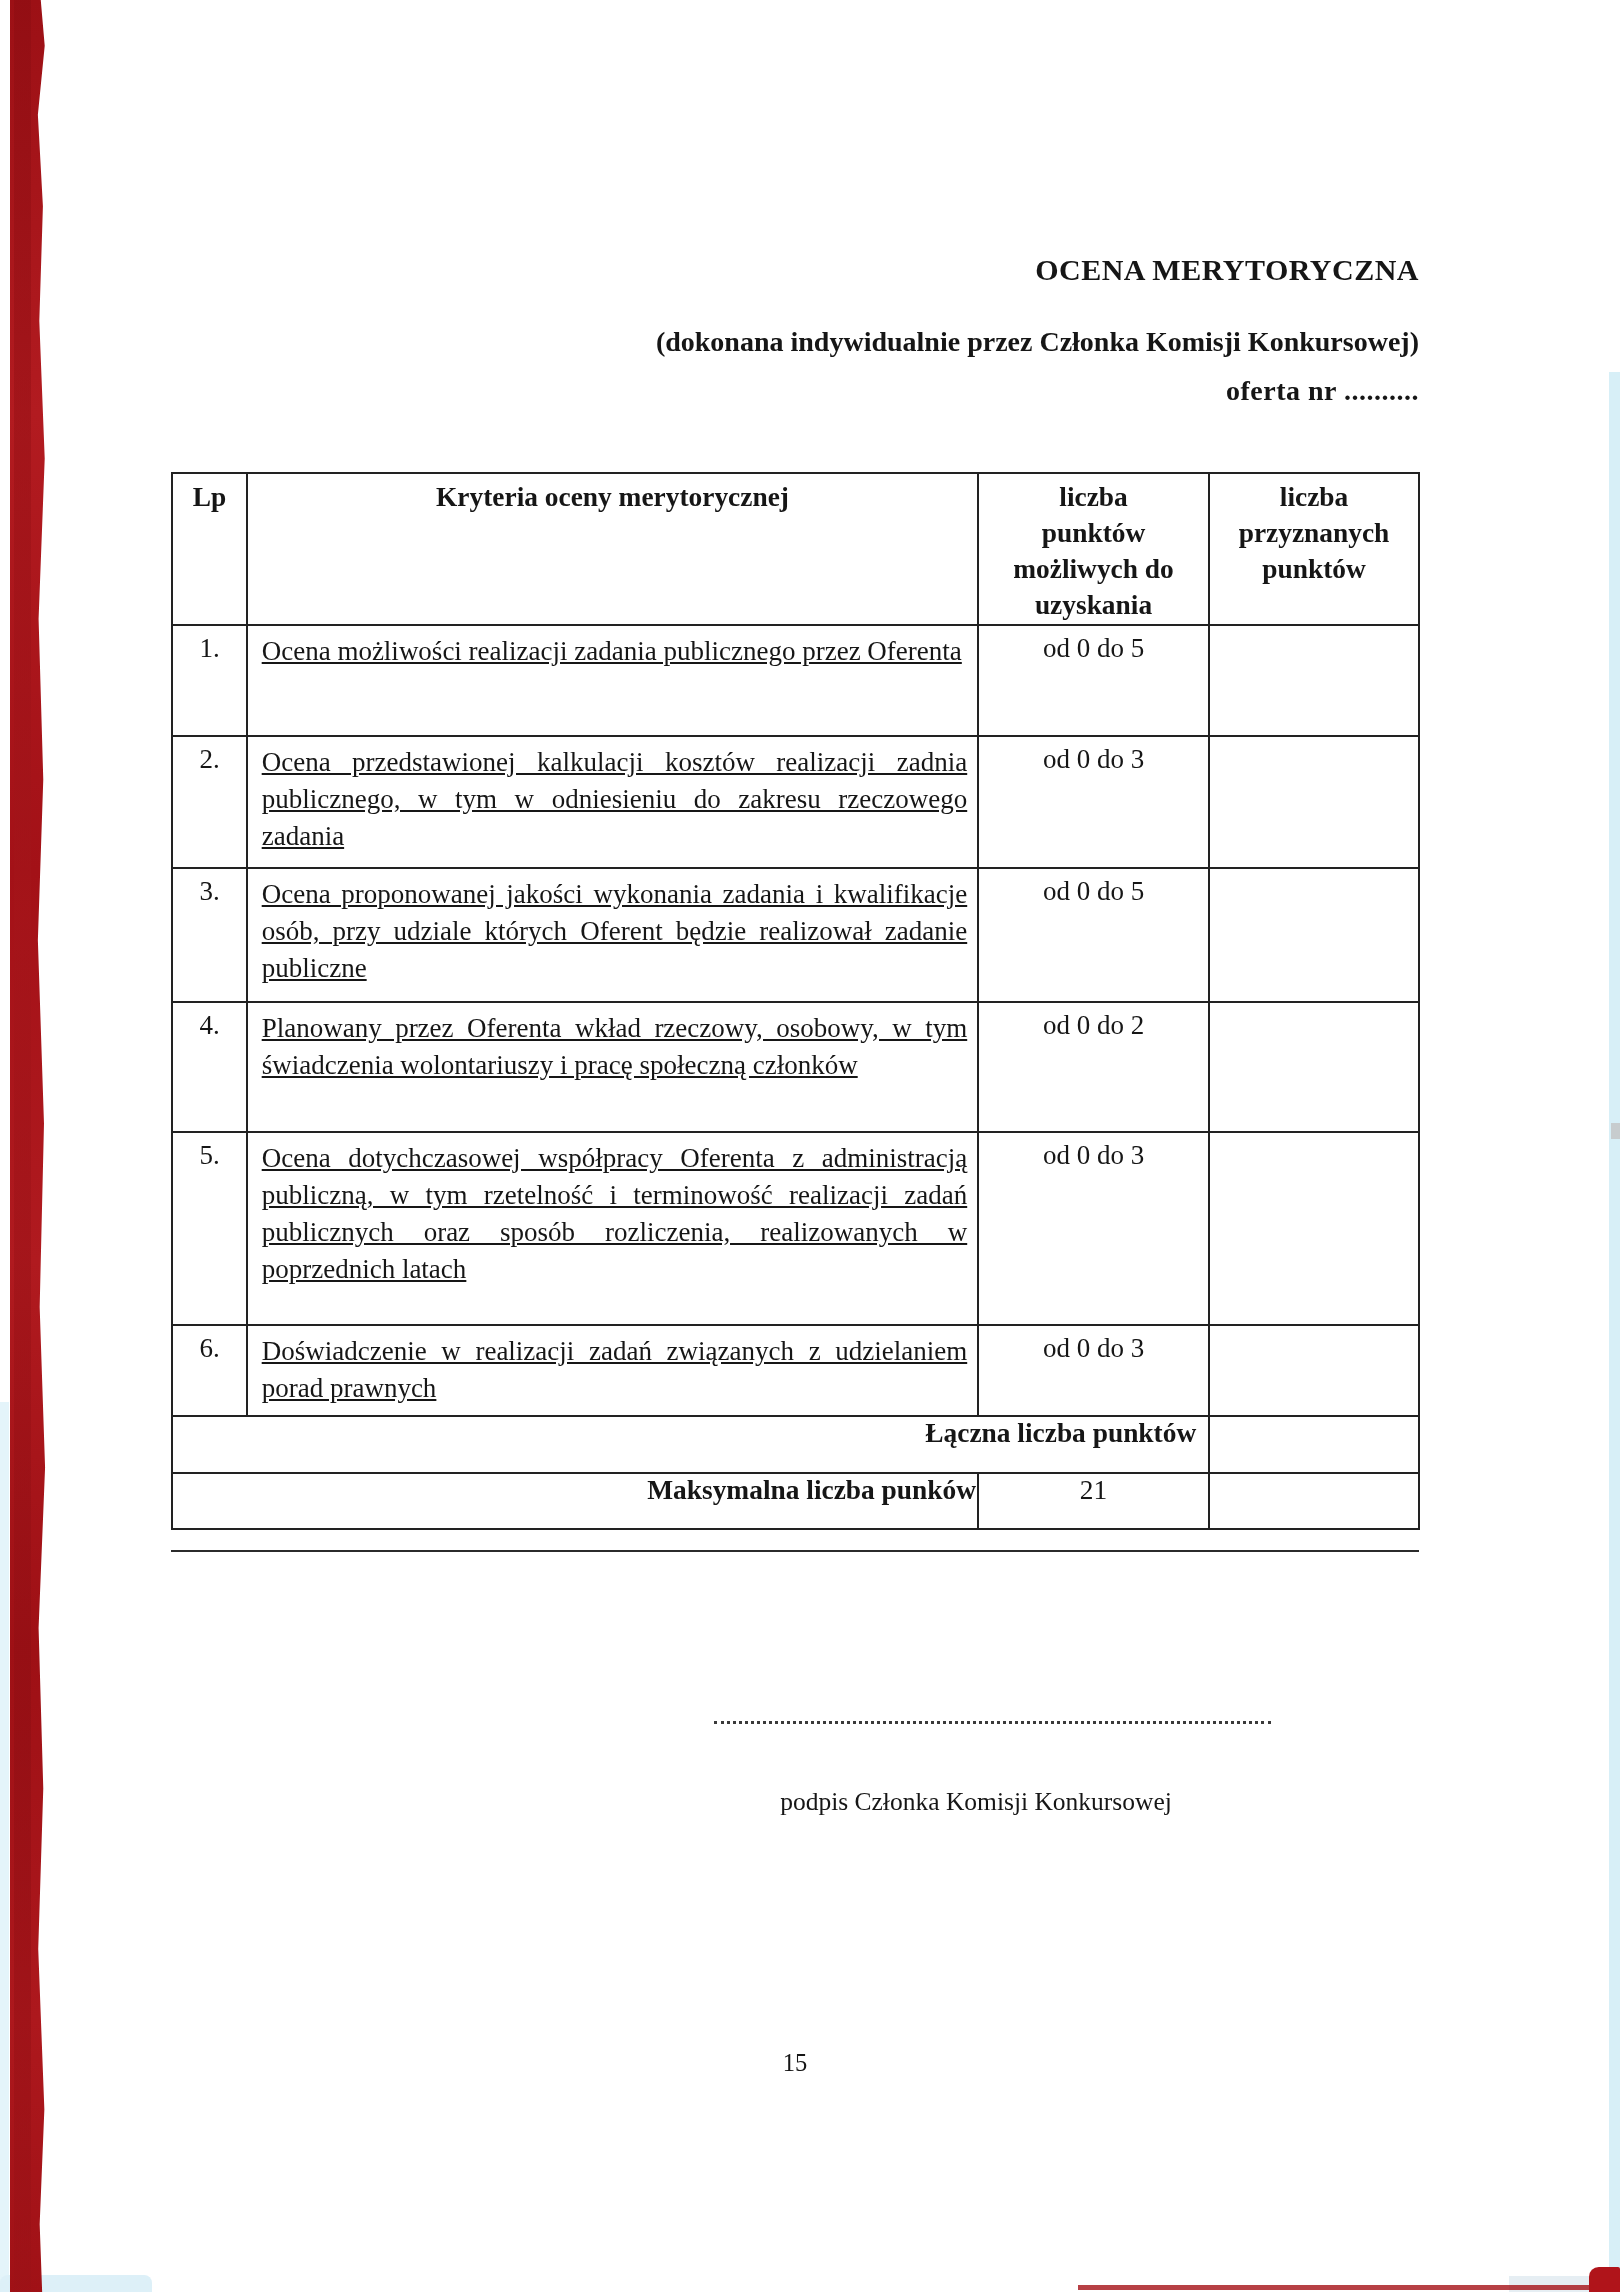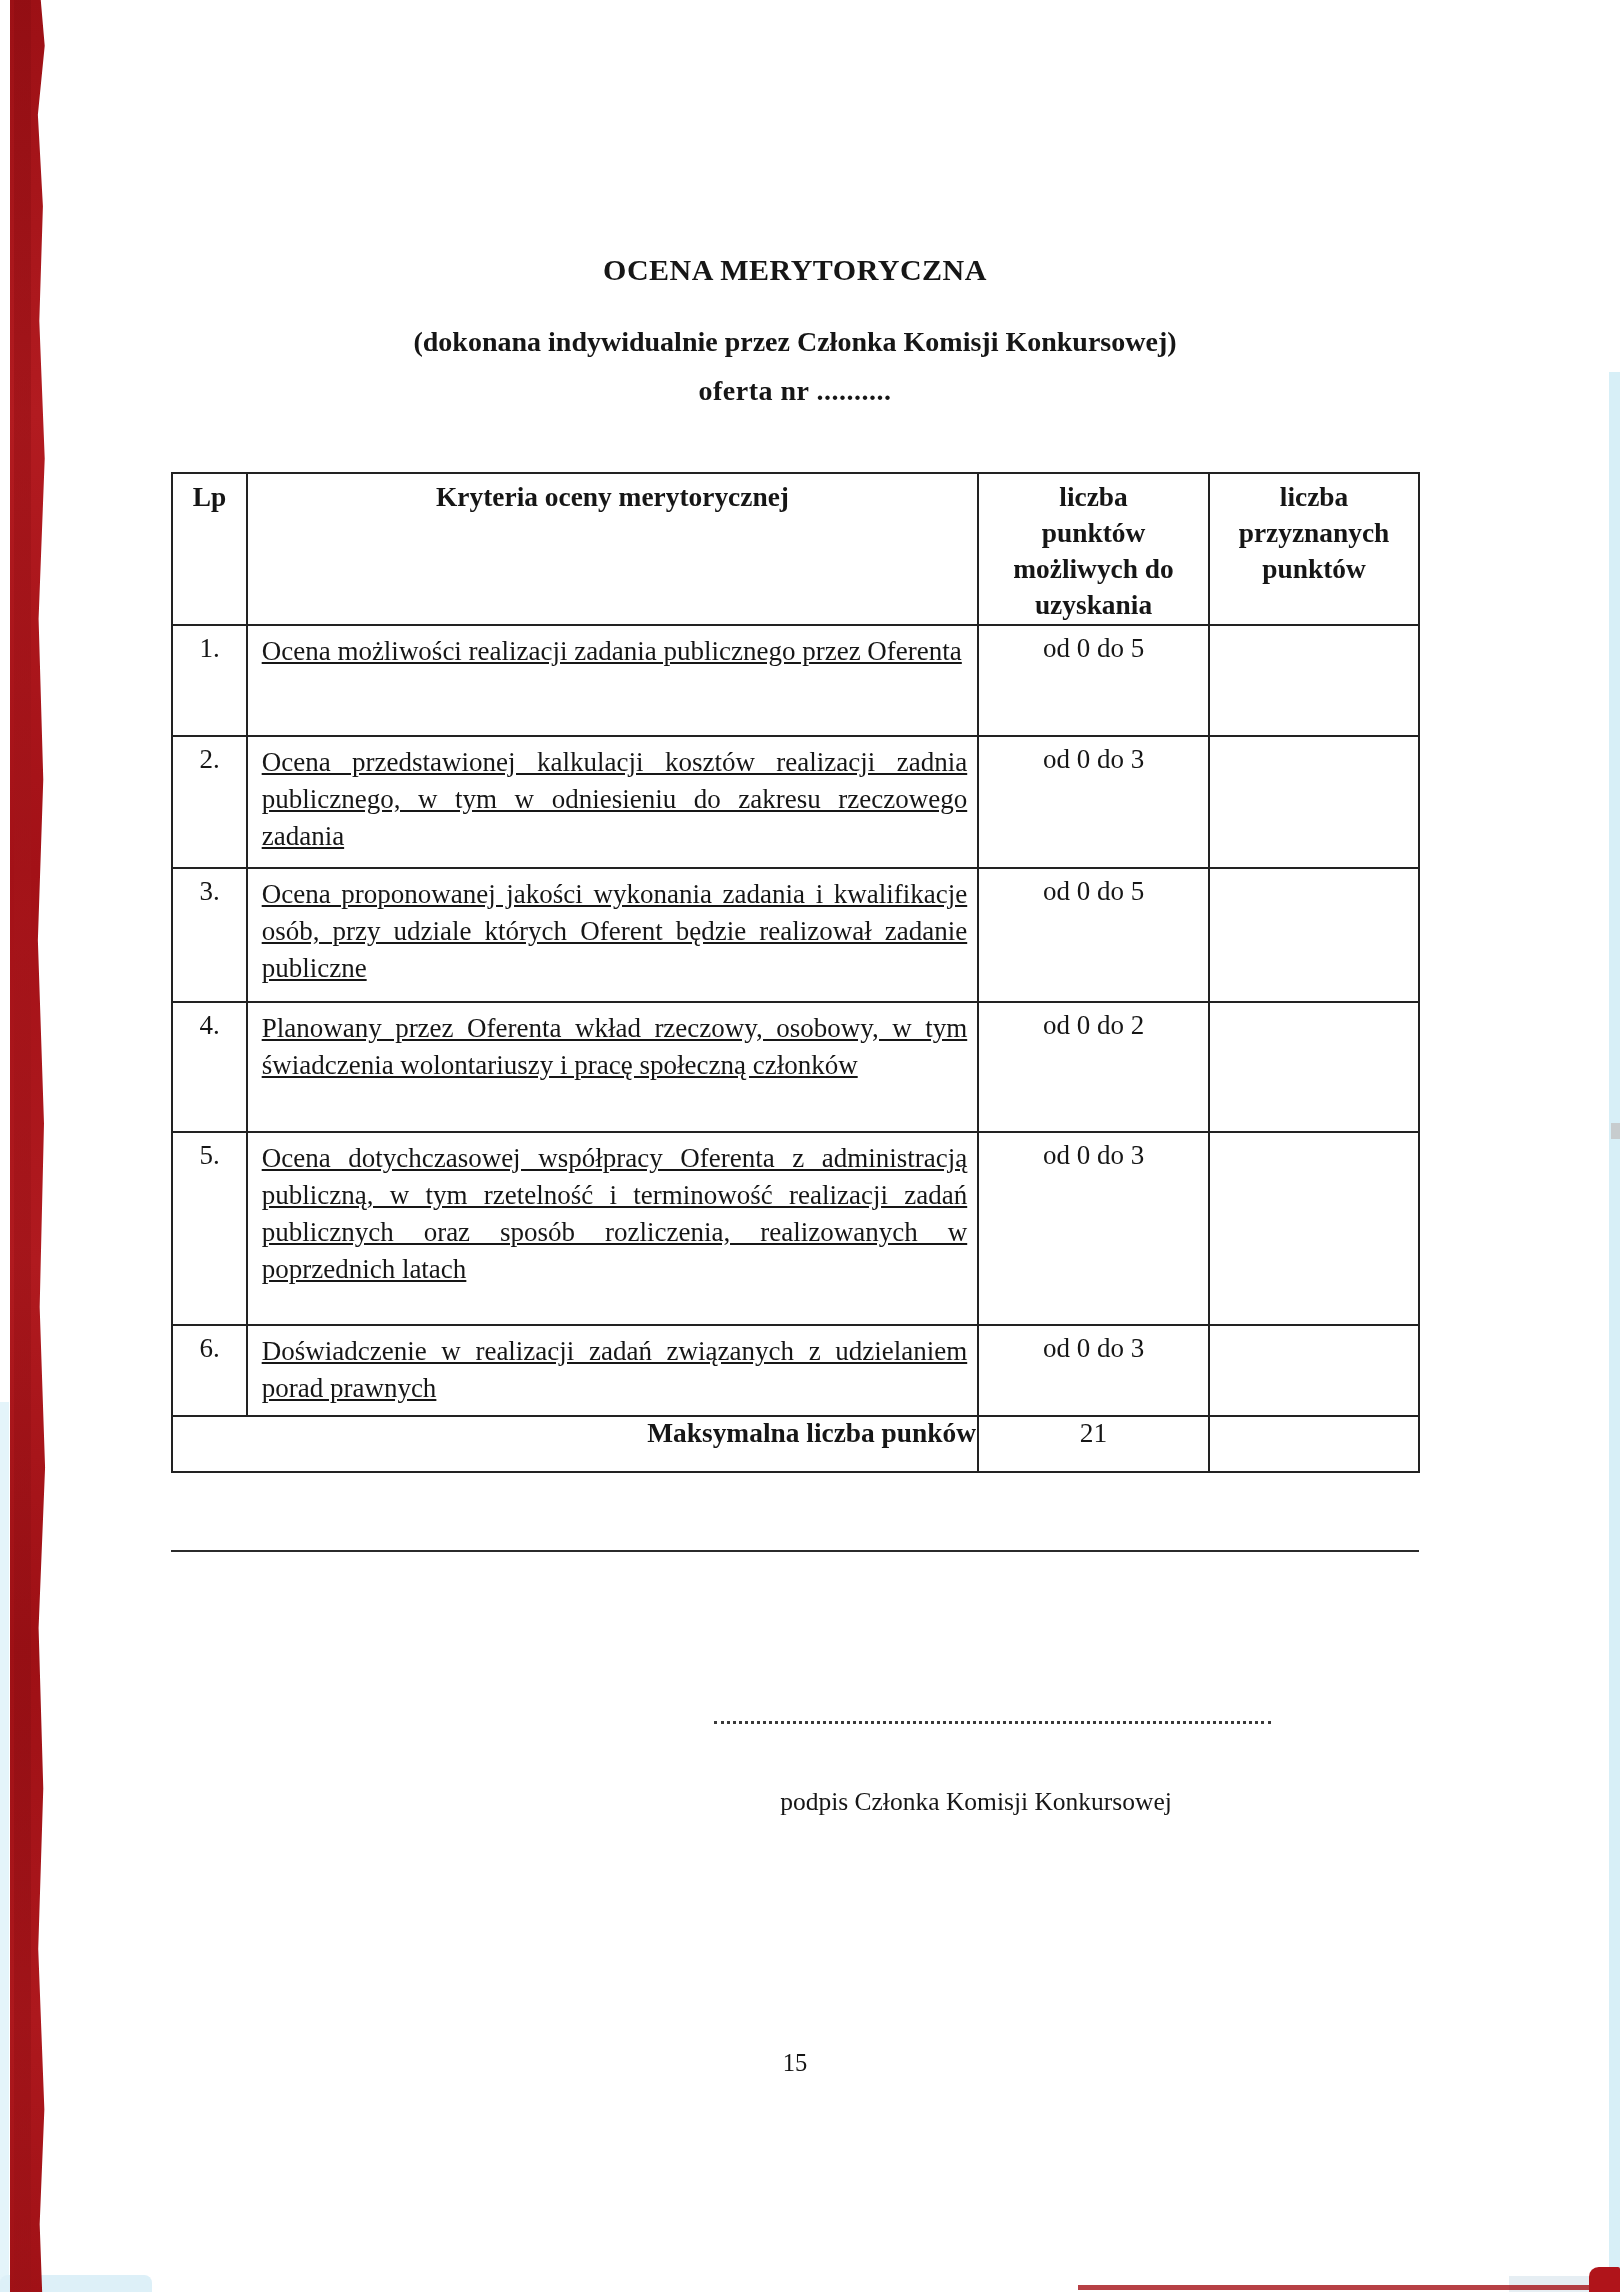--- a/index.html
+++ b/index.html
@@ -21,21 +21,21 @@
   }
   .edge-cyan-left{position:absolute;left:0;top:1402px;width:8.8px;height:891px;background:#e4f4fa;z-index:2;}
   .edge-cyan-right{position:absolute;left:1609px;top:372px;width:10.8px;height:1920px;background:#d7eff7;z-index:2;}
   .edge-gray-dash{position:absolute;left:1611px;top:1123px;width:8.8px;height:15.7px;background:#c7ccce;z-index:3;}
   .corner-cyan-bl{position:absolute;left:0;top:2275px;width:152px;height:17.6px;background:#ddf0f8;border-radius:7.8px 7.8px 0 0;z-index:2;}
   .mottle-br{position:absolute;left:1509px;top:2276px;width:111px;height:16.7px;background:#e3ecf2;opacity:.9;z-index:2;}
   .red-bottom-line{position:absolute;left:1078px;top:2285px;width:542px;height:4.9px;background:#a51016;opacity:.8;z-index:4;}
   .red-corner-br{position:absolute;left:1589px;top:2267px;width:31px;height:25.5px;background:#b0141a;border-radius:9.8px 2px 0 0;z-index:5;}
 
   
-  .headings{position:absolute;left:171px;width:1248px;text-align:center;z-index:1;}
+  .headings{position:absolute;left:171px;width:1248px;text-align:right;z-index:1;}
   .title{top:253px;font-size:30px;font-weight:bold;letter-spacing:0.5px;}
   .subtitle{top:326px;font-size:28px;font-weight:bold;}
   .offer{top:375px;font-size:28px;font-weight:bold;letter-spacing:0.5px;}
 
   
   table.eval{
     position:absolute;left:171px;top:472px;width:1248px;z-index:1;
     border-collapse:collapse;table-layout:fixed;
   }
   table.eval td{border:2px solid #222;vertical-align:top;overflow:hidden;}
@@ -119,20 +119,24 @@
       <td class="crit">Ocena dotychczasowej współpracy Oferenta z administracją publiczną, w tym  rzetelność i terminowość realizacji zadań publicznych oraz sposób rozliczenia, realizowanych w poprzednich latach</td>
       <td class="poss">od 0 do 3</td>
       <td></td>
     </tr>
     <tr style="height:91px">
       <td class="lp">6.</td>
       <td class="crit">Doświadczenie w realizacji zadań związanych z udzielaniem porad prawnych</td>
       <td class="poss">od 0 do 3</td>
       <td></td>
     </tr>
+    <tr style="height:57px">
+      <td class="total-label" colspan="3">Łączna liczba punktów</td>
+      <td></td>
+    </tr>
     <tr style="height:56px">
       <td class="max-label" colspan="2">Maksymalna liczba punków</td>
       <td class="max-value">21</td>
       <td></td>
     </tr>
   </tbody>
 </table>
 <div class="bottom-rule"></div>
 
 <div class="sig-dots"></div>

